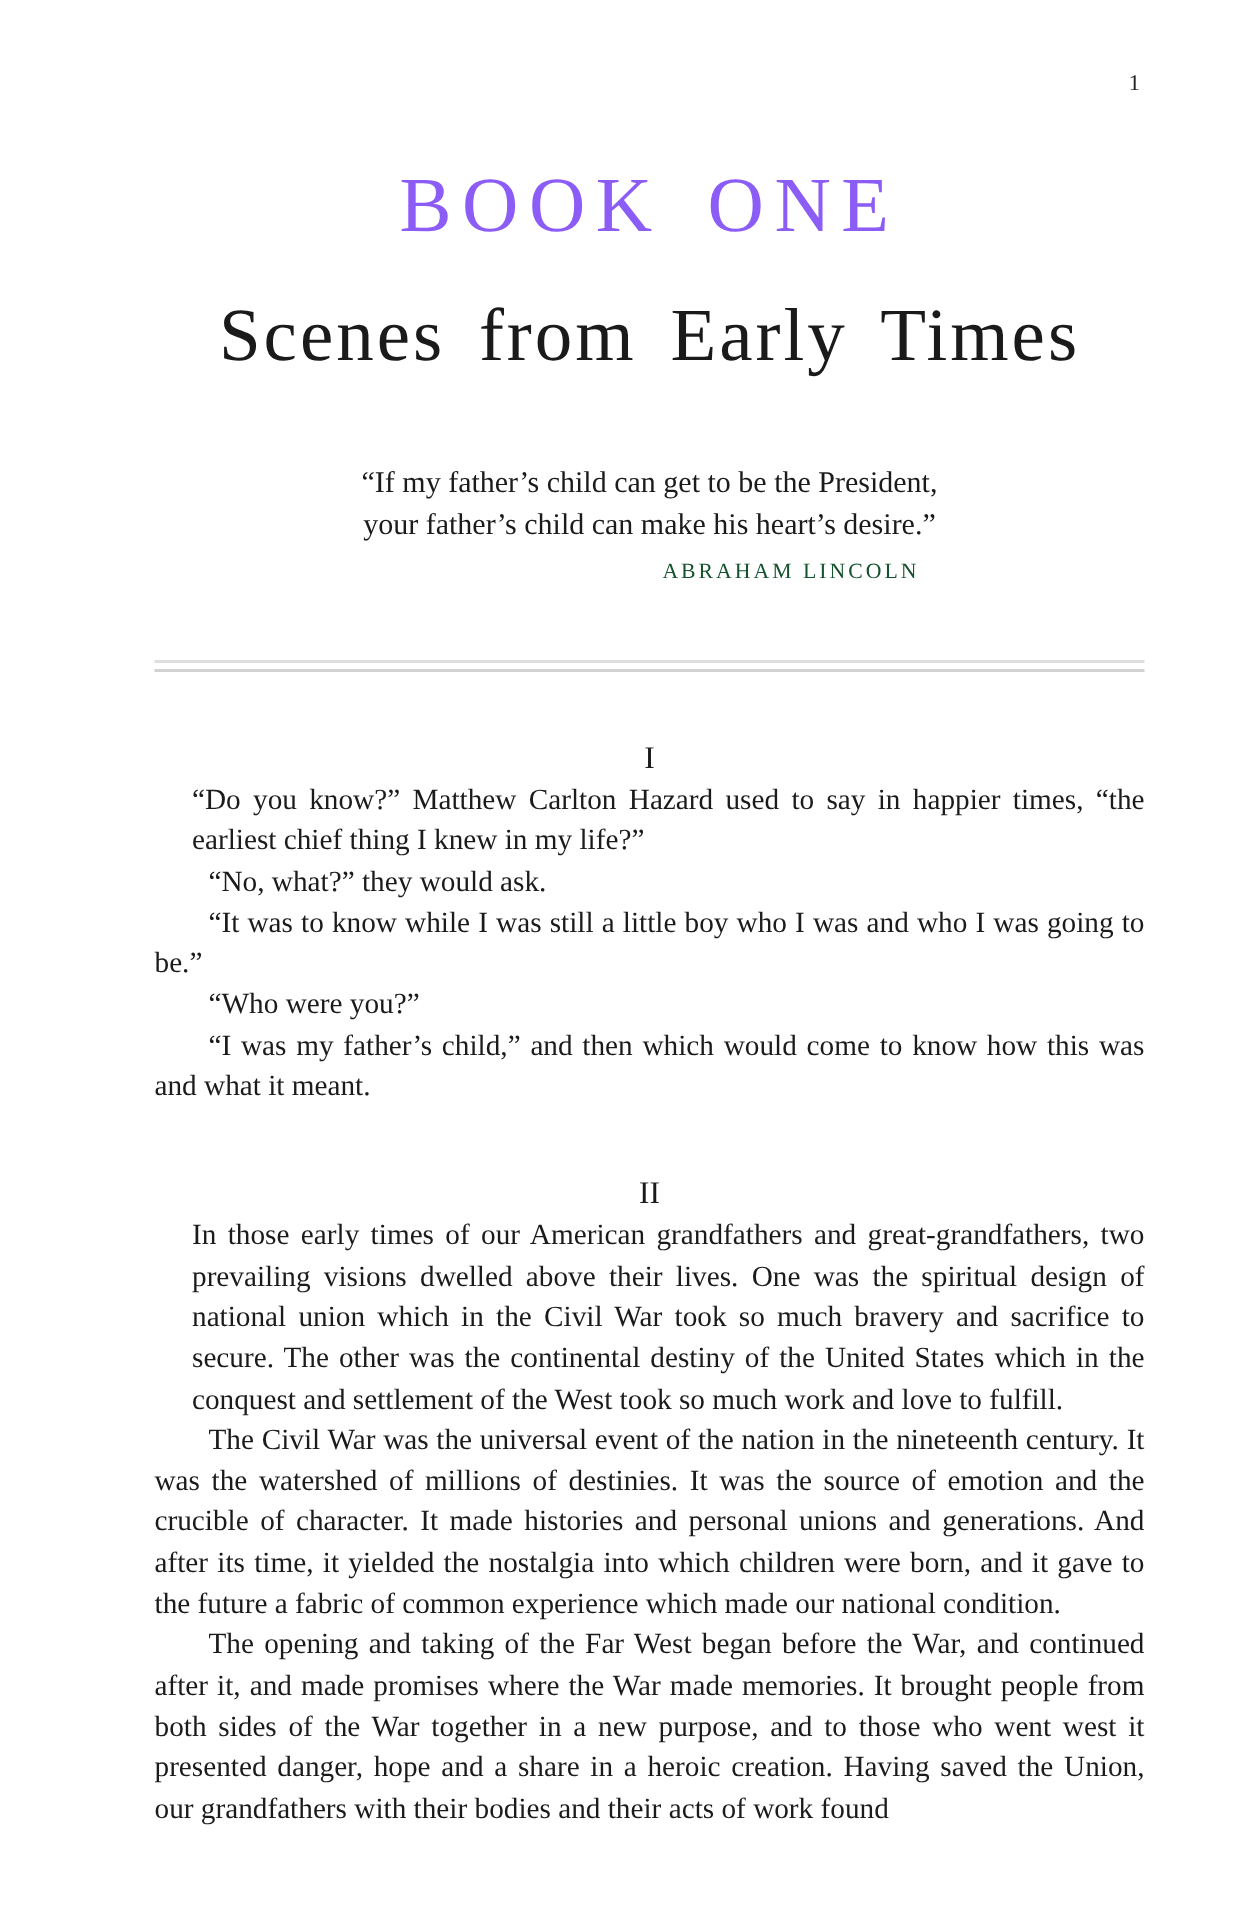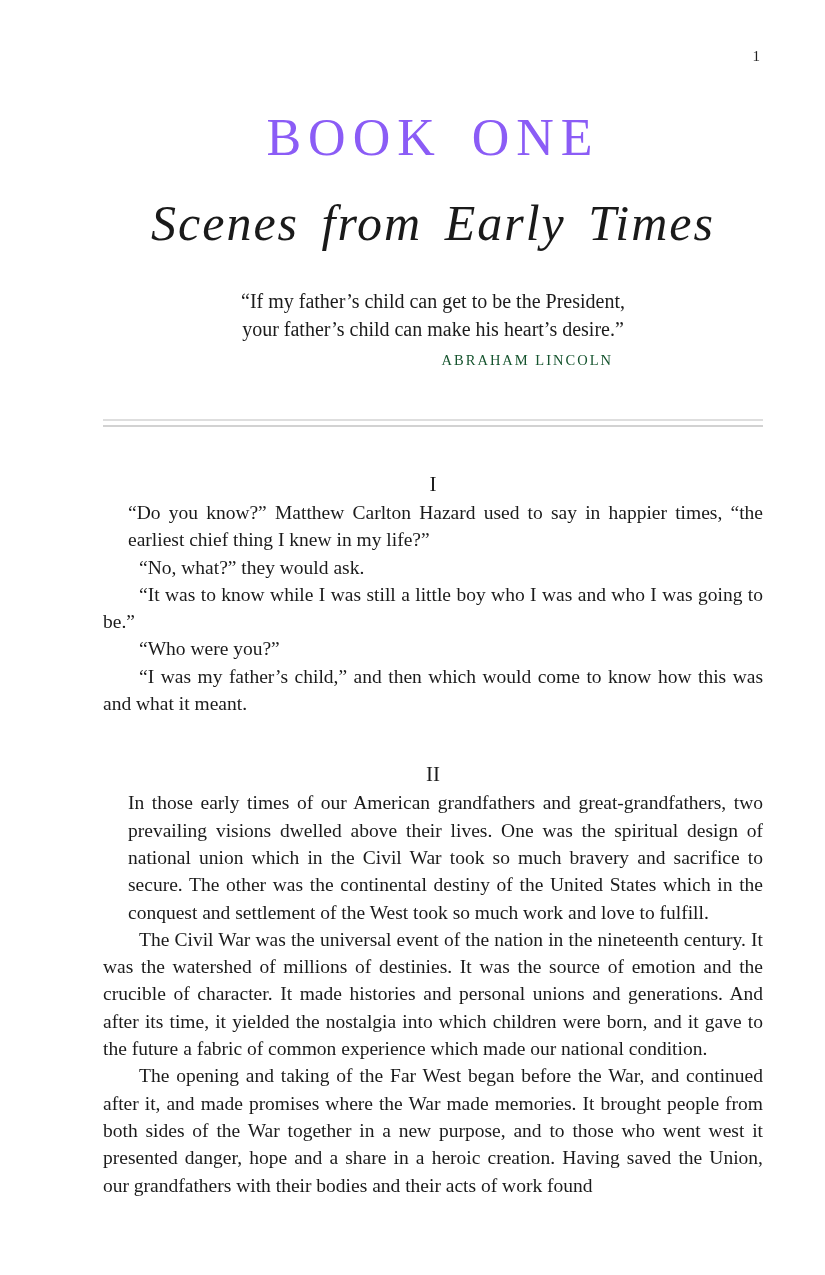--- a/index.html
+++ b/index.html
@@ -35,29 +35,28 @@
     line-height: 1;
     text-align: center;
     letter-spacing: 7px;
     word-spacing: 10px;
     color: #8b5cf6;
   }
   .subtitle {
     margin: 32px 0 0 0;
     font-size: 50px;
     font-weight: 400;
-    font-style: italic;
     line-height: 1.1;
     text-align: center;
     letter-spacing: 2px;
     word-spacing: 8px;
     color: #1a1a1a;
   }
   .epigraph-wrap {
-    margin-top: 36px;
+    margin-top: 57px;
     text-align: center;
   }
   .epigraph {
     display: inline-block;
     text-align: center;
   }
   .quote-line {
     font-size: 20px;
     line-height: 28px;
     color: #1b1b1b;

